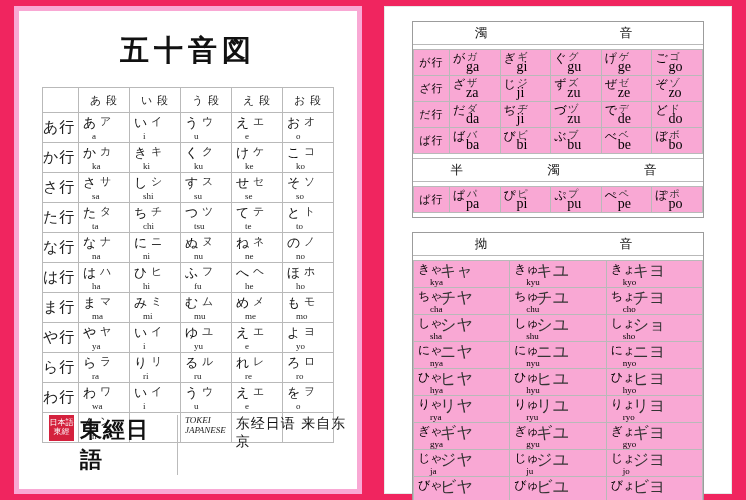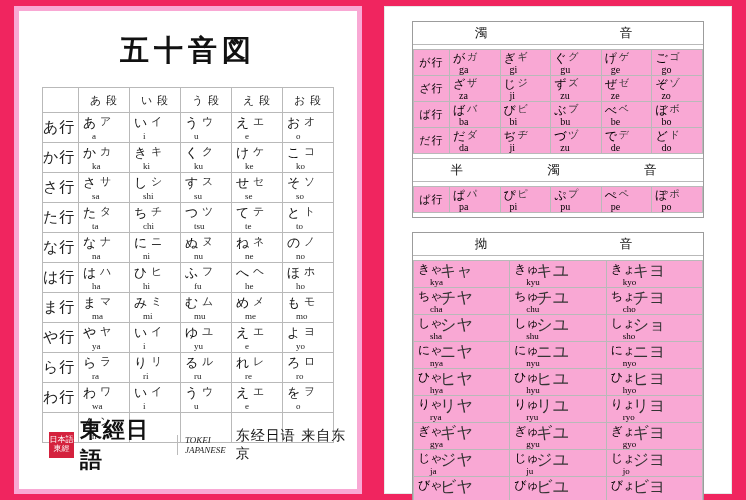--- a/index.html
+++ b/index.html
@@ -86,21 +86,20 @@
     color:#222;
     font-family:"Liberation Serif", serif;
   }
   .empty{background:#fff;}
 
   
   #brand{
     position:absolute;
     left:30px;bottom:14px;
     display:flex;
-    align-items:center;
   }
   .logo-box{
     width:26px;height:26px;
     background:#d4213d;
     color:#fff;
     font-size:8px;
     line-height:9px;
     text-align:center;
     padding-top:3px;
     box-sizing:border-box;
@@ -153,21 +152,21 @@
     text-align:center;
     font-size:12.5px;
     letter-spacing:9px;
     color:#111;
     padding:3px 0 2px 0;
     font-family:"DejaVu Serif", serif;
   }
   .rcell{position:relative;height:25px;}
   .rkana{position:absolute;left:3px;top:0px;font-size:12px;}
   .rkata{position:absolute;left:17px;top:0px;font-size:10px;color:#333;}
-  .rrom{position:absolute;left:9px;bottom:0px;font-size:10px;}
+  .rrom{position:absolute;left:16px;bottom:0px;font-size:14px;}
   .rlab{text-align:center;font-size:11px;letter-spacing:1px;}
 
   
   .ycell{position:relative;height:26px;}
   .ykana{position:absolute;left:4px;top:0px;font-size:12px;}
   .ykata{position:absolute;left:26px;top:0px;font-size:16px;color:#333;}
   .yrom{position:absolute;left:16px;bottom:0px;font-size:9px;}
 </style>
 </head>
 <body>
@@ -688,20 +687,58 @@
             </td>
             <td>
               <div class="rcell">
                 <span class="rkana">ぞ</span>
                 <span class="rkata">ゾ</span>
                 <span class="rrom">zo</span>
               </div>
             </td>
           </tr>
           <tr>
+            <td class="rlab">だ行</td>
+            <td>
+              <div class="rcell">
+                <span class="rkana">だ</span>
+                <span class="rkata">ダ</span>
+                <span class="rrom">da</span>
+              </div>
+            </td>
+            <td>
+              <div class="rcell">
+                <span class="rkana">ぢ</span>
+                <span class="rkata">ヂ</span>
+                <span class="rrom">ji</span>
+              </div>
+            </td>
+            <td>
+              <div class="rcell">
+                <span class="rkana">づ</span>
+                <span class="rkata">ヅ</span>
+                <span class="rrom">zu</span>
+              </div>
+            </td>
+            <td>
+              <div class="rcell">
+                <span class="rkana">で</span>
+                <span class="rkata">デ</span>
+                <span class="rrom">de</span>
+              </div>
+            </td>
+            <td>
+              <div class="rcell">
+                <span class="rkana">ど</span>
+                <span class="rkata">ド</span>
+                <span class="rrom">do</span>
+              </div>
+            </td>
+          </tr>
+          <tr>
             <td class="rlab">ば行</td>
             <td>
               <div class="rcell">
                 <span class="rkana">ば</span>
                 <span class="rkata">バ</span>
                 <span class="rrom">ba</span>
               </div>
             </td>
             <td>
               <div class="rcell">
@@ -722,58 +759,20 @@
                 <span class="rkana">べ</span>
                 <span class="rkata">ベ</span>
                 <span class="rrom">be</span>
               </div>
             </td>
             <td>
               <div class="rcell">
                 <span class="rkana">ぼ</span>
                 <span class="rkata">ボ</span>
                 <span class="rrom">bo</span>
-              </div>
-            </td>
-          </tr>
-          <tr>
-            <td class="rlab">だ行</td>
-            <td>
-              <div class="rcell">
-                <span class="rkana">だ</span>
-                <span class="rkata">ダ</span>
-                <span class="rrom">da</span>
-              </div>
-            </td>
-            <td>
-              <div class="rcell">
-                <span class="rkana">ぢ</span>
-                <span class="rkata">ヂ</span>
-                <span class="rrom">ji</span>
-              </div>
-            </td>
-            <td>
-              <div class="rcell">
-                <span class="rkana">づ</span>
-                <span class="rkata">ヅ</span>
-                <span class="rrom">zu</span>
-              </div>
-            </td>
-            <td>
-              <div class="rcell">
-                <span class="rkana">で</span>
-                <span class="rkata">デ</span>
-                <span class="rrom">de</span>
-              </div>
-            </td>
-            <td>
-              <div class="rcell">
-                <span class="rkana">ど</span>
-                <span class="rkata">ド</span>
-                <span class="rrom">do</span>
               </div>
             </td>
           </tr>
         </tbody>
     </table>
 
     <div style="display:flex;">
       <div class="sect-title" style="flex:1;border-top:1px solid #b9b9b9;border-bottom:1px solid #b9b9b9;">半</div>
       <div class="sect-title" style="flex:1;border-top:1px solid #b9b9b9;border-bottom:1px solid #b9b9b9;">濁</div>
       <div class="sect-title" style="flex:1;border-top:1px solid #b9b9b9;border-bottom:1px solid #b9b9b9;">音</div>

